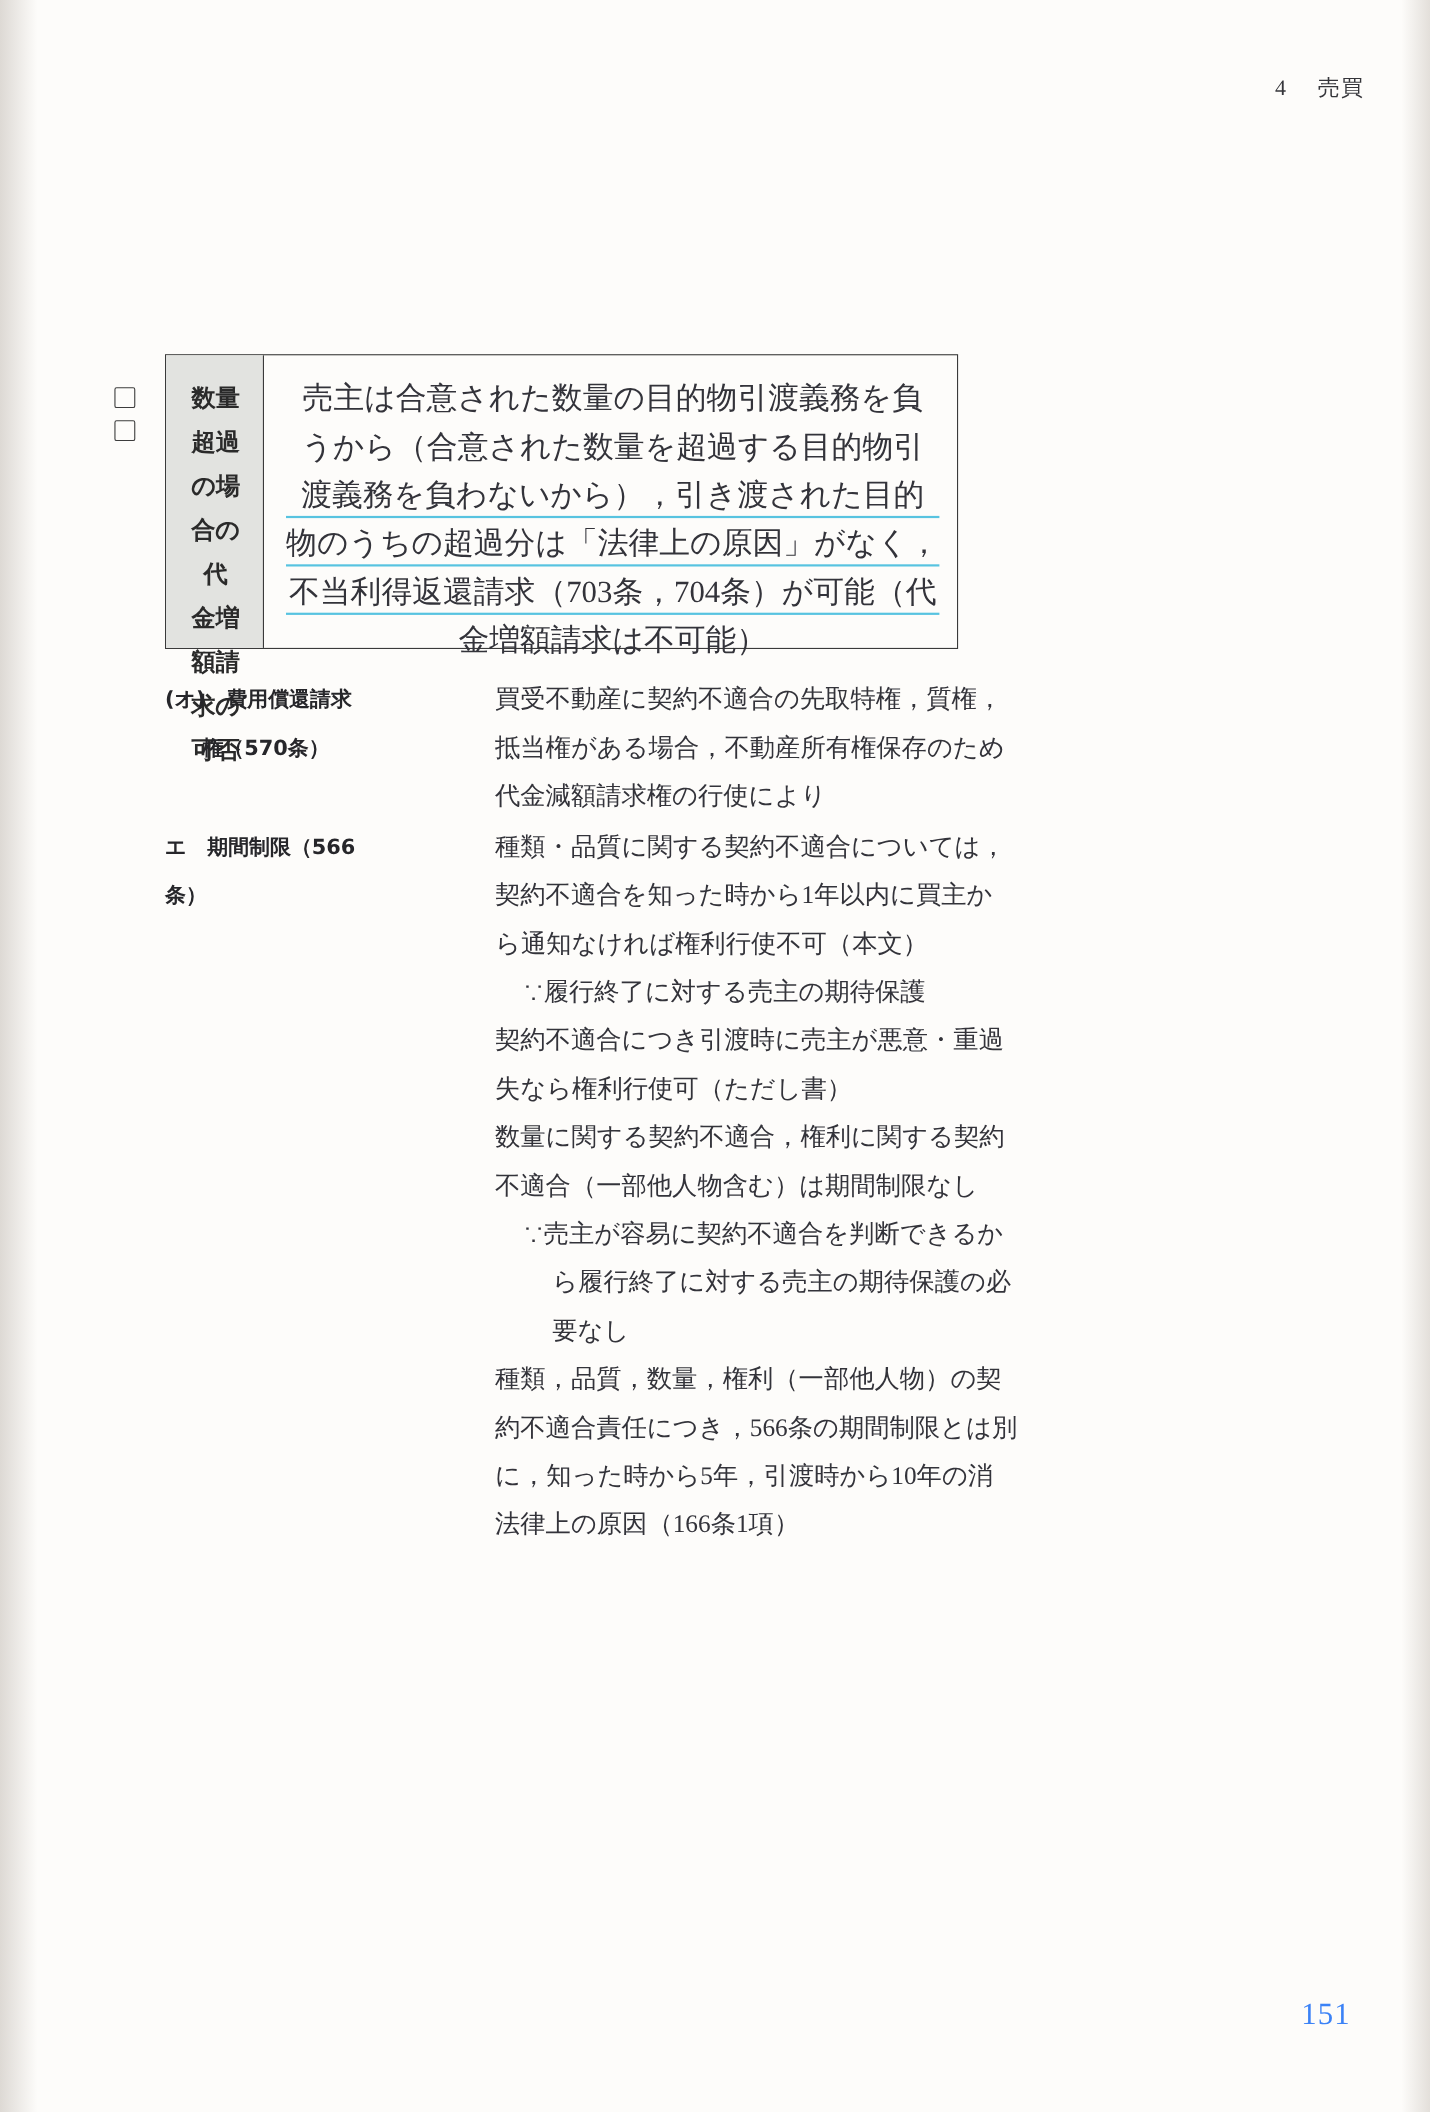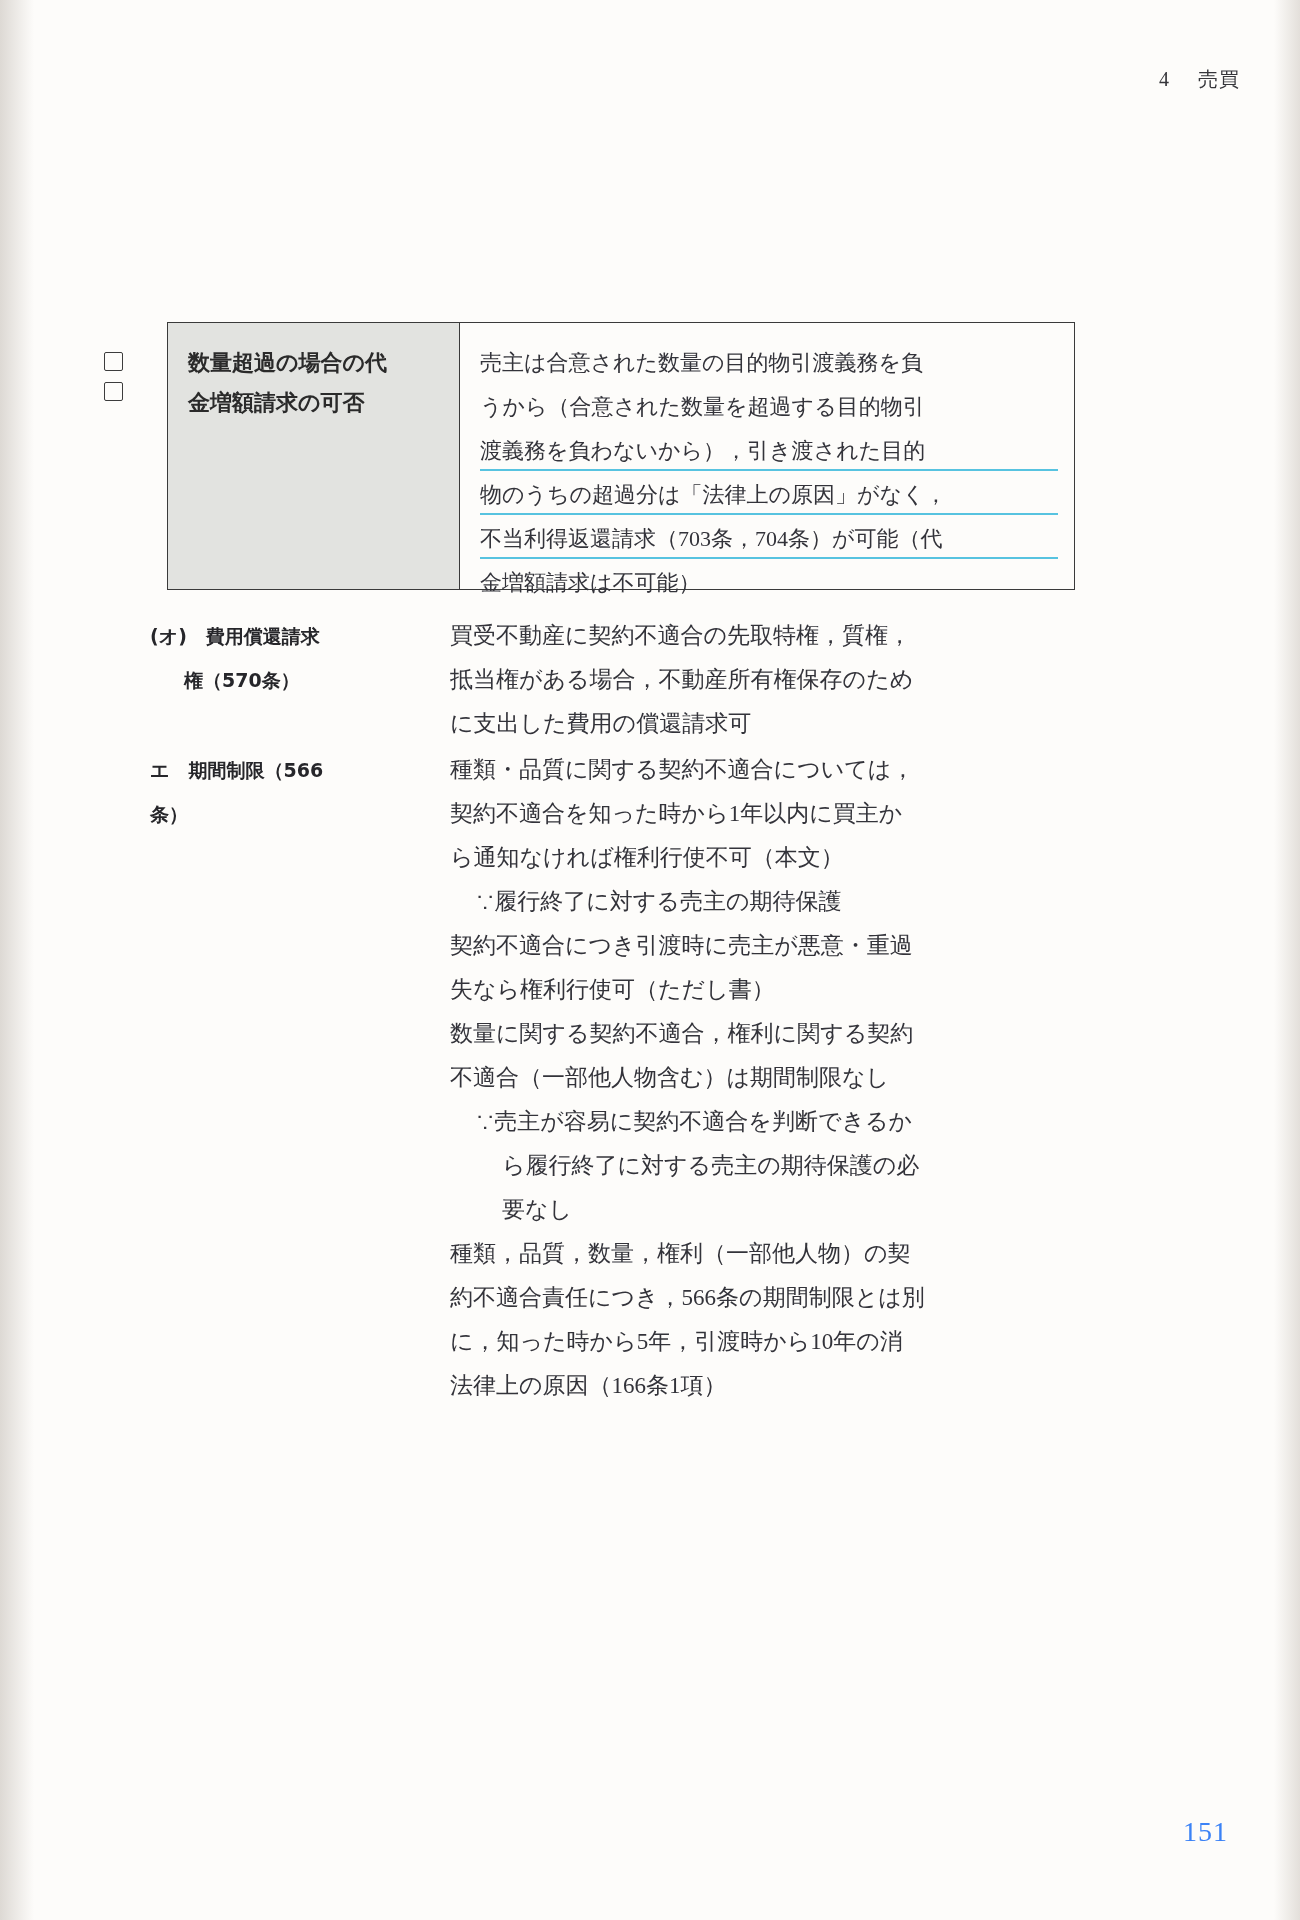--- a/index.html
+++ b/index.html
@@ -73,44 +73,45 @@
     content: "";
     position: absolute;
     left: 0; right: 0; bottom: 2px;
     height: 2px;
     background: #57c3e0;
   }
 
   
   .box {
     position: absolute;
-    left: 167px;
+    left: 150px;
     top: 322px;
-    width: 908px;
+    width: 721px;
     height: 268px;
     border: 1.6px solid #3a3a3a;
     box-sizing: border-box;
     display: flex;
+    text-align: center;
   }
   .box-left {
     width: 292px;
     box-sizing: border-box;
     border-right: 1.6px solid #3a3a3a;
     background: #e2e3e0;
     padding: 20px 18px 0 20px;
     font-family: "DejaVu Sans", "Liberation Sans", sans-serif;
     font-size: 22px;
     line-height: 40px;
     font-weight: 600;
     color: #2a2a2a;
   }
   .box-right {
     flex: 1;
     padding: 18px 16px 0 20px;
-    font-size: 22px;
+    font-size: 28px;
     line-height: 44px;
     color: #33333a;
   }
   .box-right .ln { display: block; white-space: nowrap; position: relative; }
 
   
   .chk {
     position: absolute;
     width: 19px;
     height: 19px;
@@ -182,21 +183,21 @@
   </div>
 
   <div class="sec sec-o">
     <div class="label">
       <span class="ln">(オ)　費用償還請求</span>
       <span class="ln i">権（570条）</span>
     </div>
     <div class="body">
       <span class="ln">買受不動産に契約不適合の先取特権，質権，</span>
       <span class="ln">抵当権がある場合，不動産所有権保存のため</span>
-      <span class="ln">に支出した費用の償還請求可</span>
+      <span class="ln">代金減額請求権の行使により</span>
     </div>
   </div>
 
   <div class="sec sec-e">
     <div class="label">
       <span class="ln">エ　期間制限（566</span>
       <span class="ln">条）</span>
     </div>
     <div class="body">
       <span class="ln">種類・品質に関する契約不適合については，</span>

